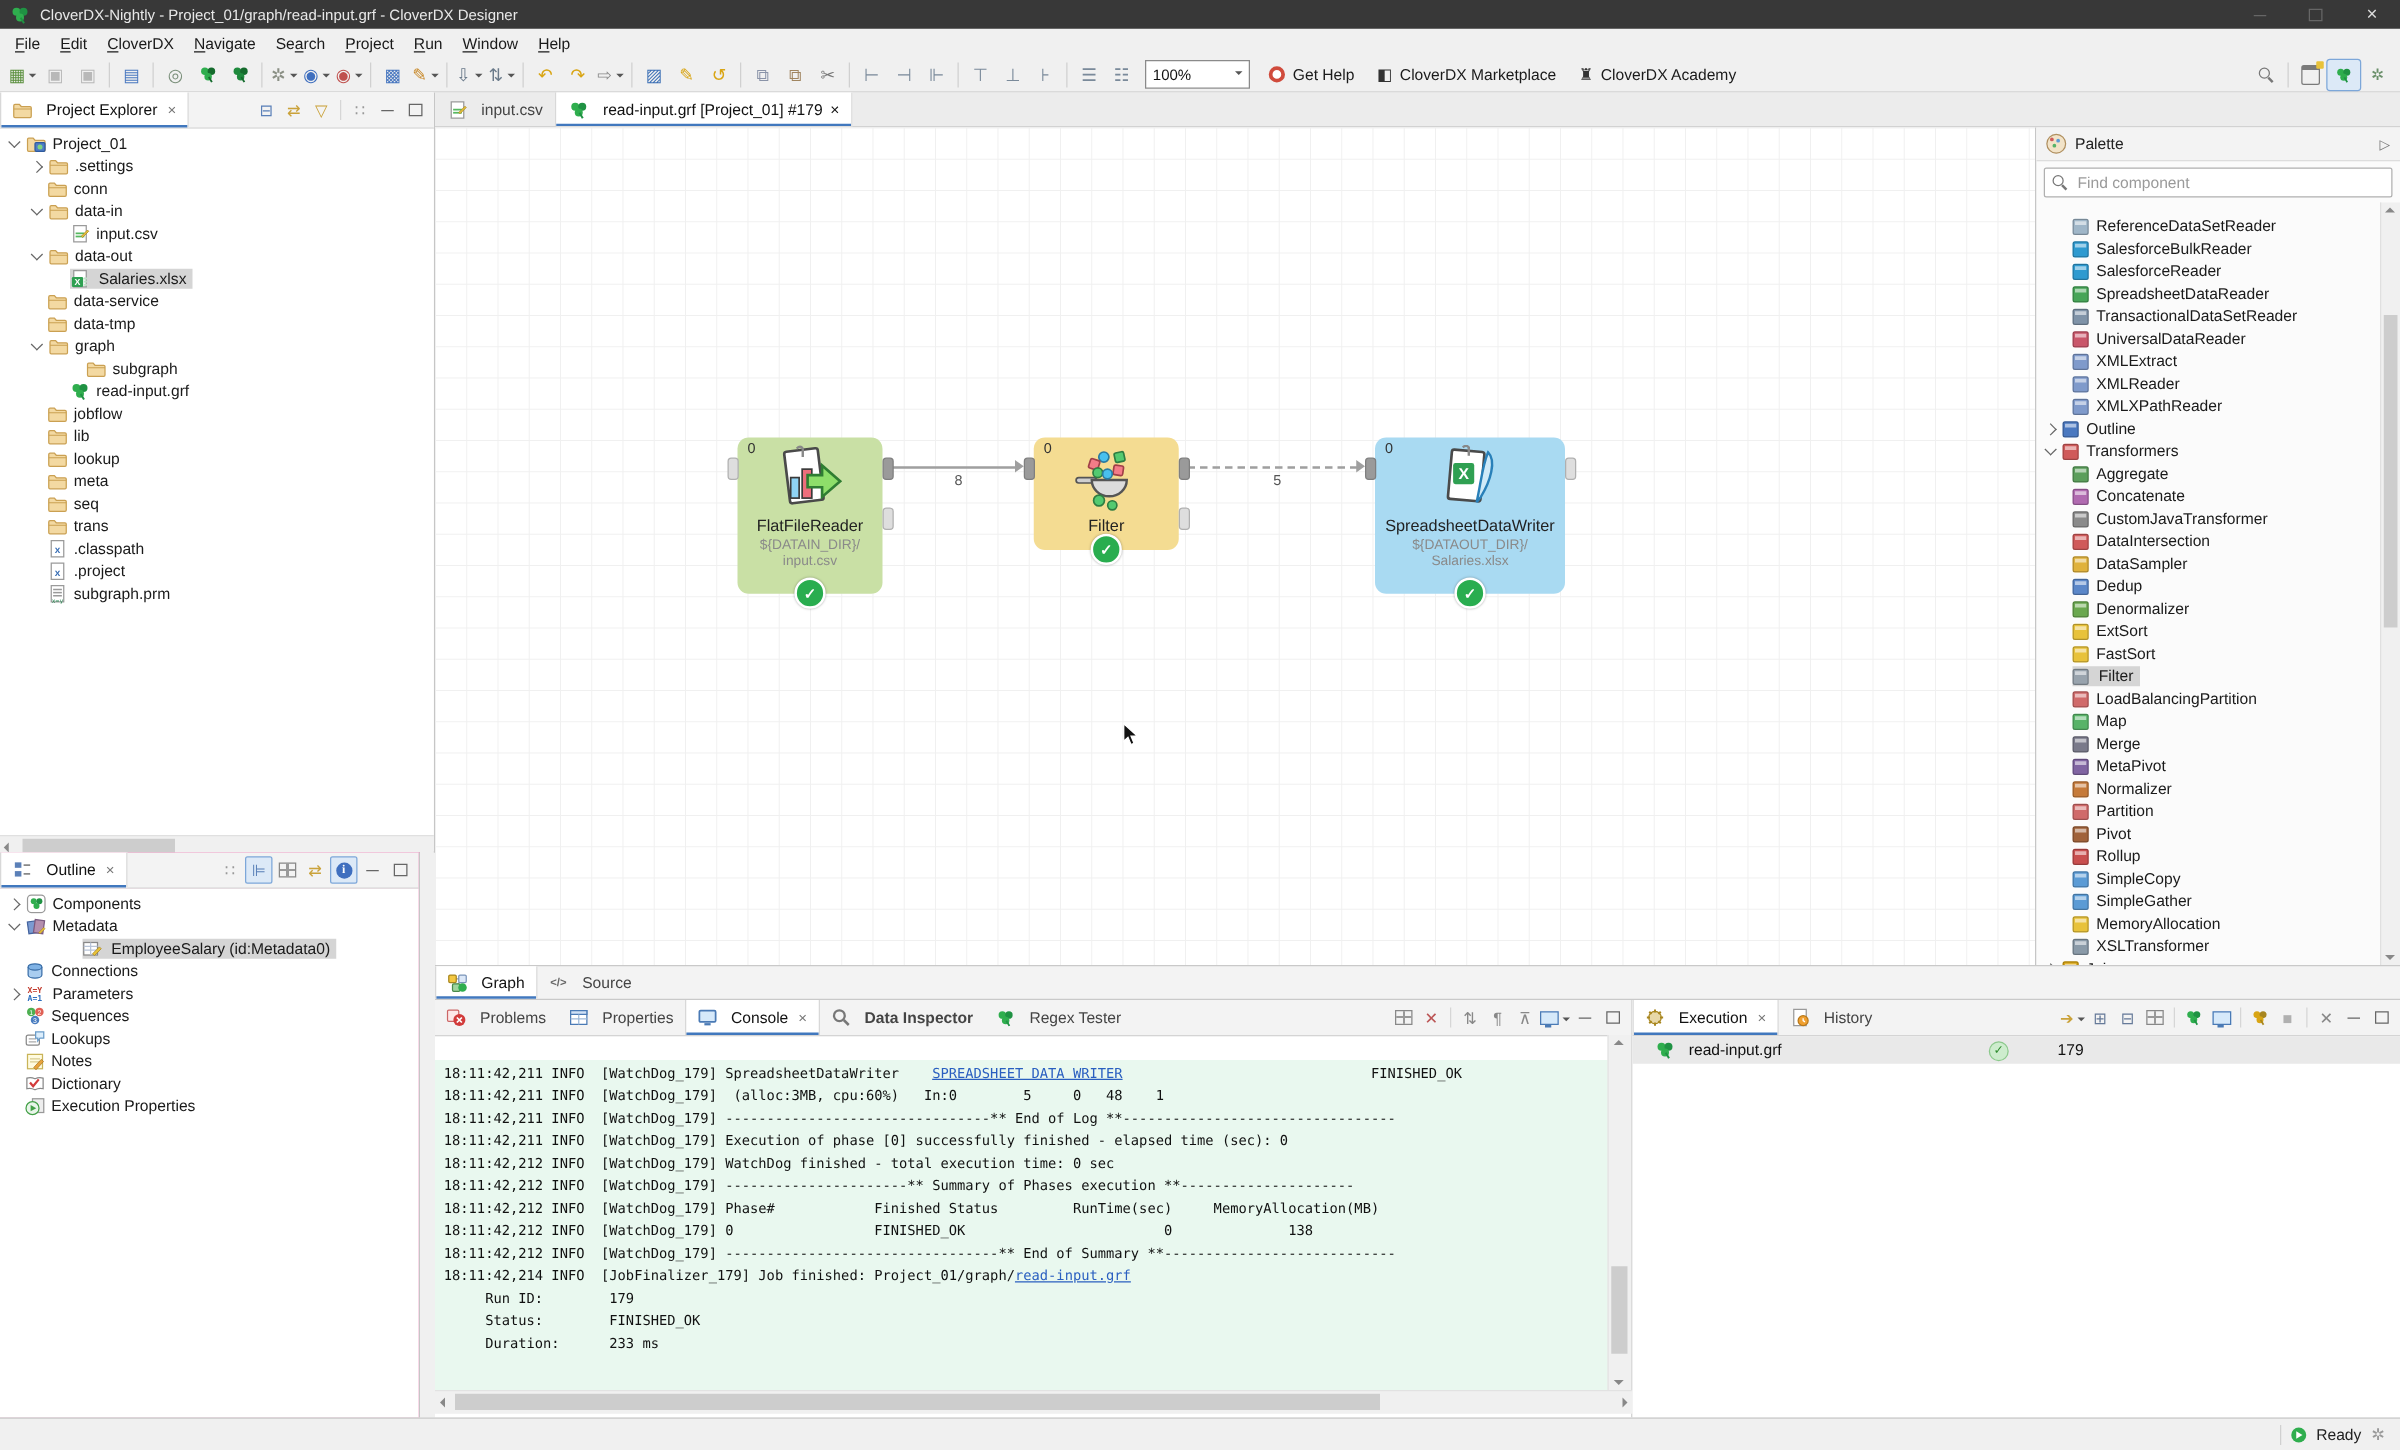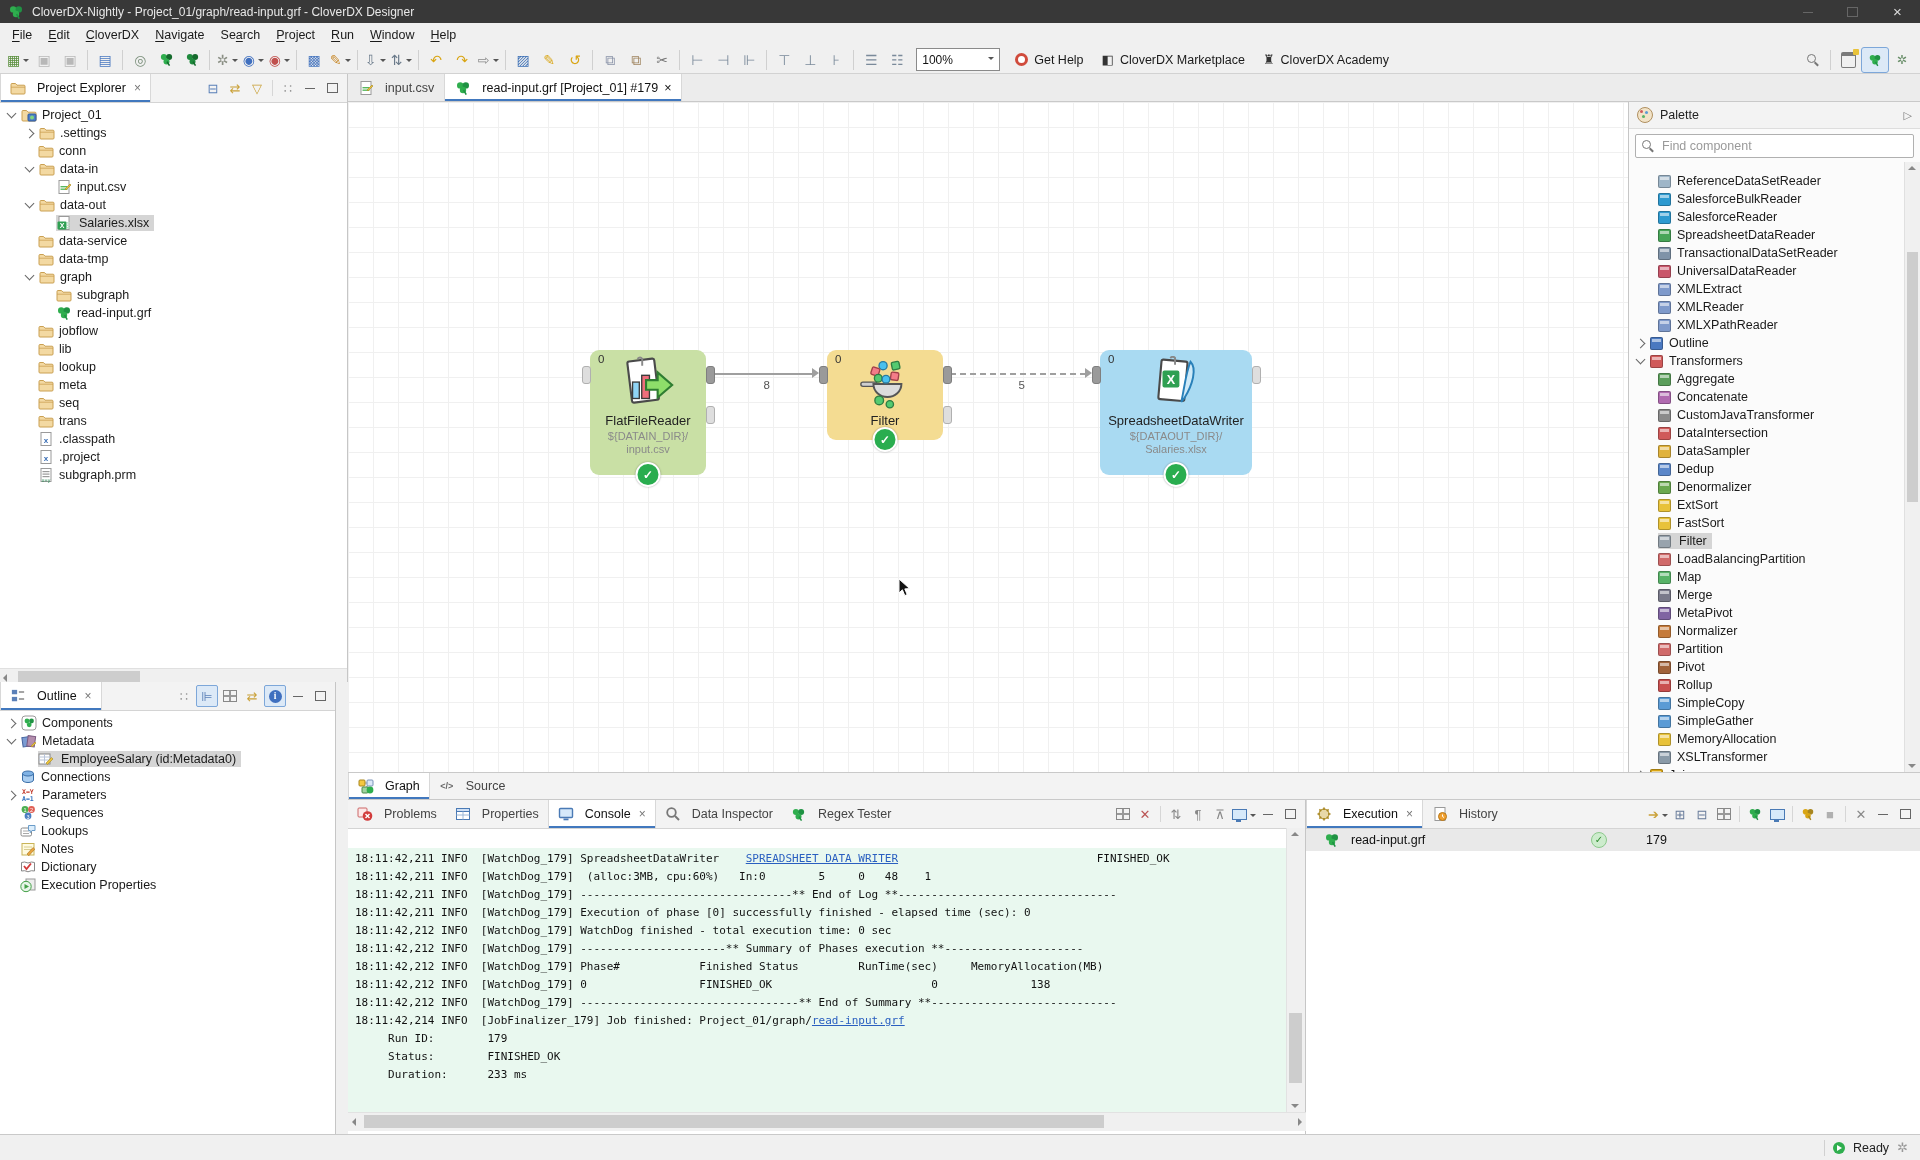--- a/index.html
+++ b/index.html
@@ -40,21 +40,21 @@
   .pbox{display:flex;align-items:center;justify-content:center;width:26px;height:24px;border-radius:3px}
   .pbox.active{background:#dce9f7;border:1px solid #7da7d9}
   .i-mag{width:12px;height:12px;position:relative;display:inline-block}
   .i-mag::before{content:"";position:absolute;width:7px;height:7px;border:1.7px solid #777;border-radius:50%;left:0;top:0}
   .i-mag::after{content:"";position:absolute;width:5px;height:1.7px;background:#777;transform:rotate(45deg);left:7px;top:9px}
   .viewbar{height:28px;background:#f3f3f3;display:flex;align-items:stretch;border-bottom:1px solid #d4d4d4}
   .vtab{display:flex;align-items:center;gap:6px;padding:0 9px;font-size:12.5px;color:#444;white-space:nowrap}
   .vtab.active{background:#fff;border-right:1px solid #d8d8d8;border-left:1px solid #d8d8d8;
                box-shadow:inset 0 -2px 0 #4178be;color:#111}
   .vtab .closex{color:#777;font-size:12px;margin-left:2px}
-  .vtab.bold{font-weight:normal}
+  .vtab.bold{font-weight:bold}
   .vicons{margin-left:auto;display:flex;align-items:center;gap:2px;padding-right:5px}
   .vbtn{min-width:20px;height:20px;display:flex;align-items:center;justify-content:center;border-radius:2px}
   .vbtn.active{background:#dce9f7;border:1px solid #7da7d9}
   .vbtn .mg{font-size:13px;line-height:13px}
   .msep{width:1px;height:16px;background:#d6d6d6;margin:0 3px;display:inline-block}
   .i-grid{width:12px;height:10px;border:1px solid #888;display:inline-block;
     background:linear-gradient(transparent 42%,#999 42% 58%,transparent 58%),
                linear-gradient(90deg,transparent 42%,#999 42% 58%,transparent 58%)}
   .i-mon{width:13px;height:9px;border:1.5px solid #4a7ab5;background:#d6e9fa;display:inline-block;position:relative}
   .i-mon::after{content:"";position:absolute;left:3px;bottom:-3.5px;width:5px;height:2px;background:#4a7ab5}
@@ -491,21 +491,21 @@
       <div class="trow" style="padding-left: 26px;">
         <span class="chev open"></span>
         <span class="ticon">
           <svg width="16" height="16" viewBox="0 0 16 16">
             <path d="M1 13 V4.5 Q1 3.5 2 3.5 H5.5 L7 5.2 H14 Q15 5.2 15 6.2 V13 Q15 14 14 14 H2 Q1 14 1 13 Z" fill="#f3d9a2" stroke="#caa052"></path>
             <path d="M1 7.2 H15" stroke="#caa052" stroke-width="0.8"></path>
           </svg>
         </span>
         <span class="lbl">graph</span>
       </div>
-      <div class="trow" style="padding-left: 44px;">
+      <div class="trow" style="padding-left: 44px; margin-left: 13px;">
         <span class="chev none"></span>
         <span class="ticon">
           <svg width="16" height="16" viewBox="0 0 16 16">
             <path d="M1 13 V4.5 Q1 3.5 2 3.5 H5.5 L7 5.2 H14 Q15 5.2 15 6.2 V13 Q15 14 14 14 H2 Q1 14 1 13 Z" fill="#f3d9a2" stroke="#caa052"></path>
             <path d="M1 7.2 H15" stroke="#caa052" stroke-width="0.8"></path>
           </svg>
         </span>
         <span class="lbl">subgraph</span>
       </div>
       <div class="trow" style="padding-left: 44px;">
@@ -674,21 +674,21 @@
         <span class="chev open"></span>
         <span class="ticon">
           <svg width="16" height="16" viewBox="0 0 16 16">
             <rect x="1.5" y="4" width="8" height="9.5" fill="#7b9bd2" stroke="#44639e" transform="rotate(-8 5.5 9)"></rect>
             <rect x="6.5" y="3" width="7.5" height="10.5" fill="#b48ead" stroke="#7a5a80" transform="rotate(8 10 8)"></rect>
             <path d="M10 13 L14 9 L15 10 L11 14 Z" fill="#e8c23a" stroke="#a8861f" stroke-width="0.5"></path>
           </svg>
         </span>
         <span class="lbl">Metadata</span>
       </div>
-      <div class="trow" style="padding-left: 26px;">
+      <div class="trow" style="padding-left: 26px; gap: 28px;">
         <span class="chev none"></span>
         <span class="selbox">
           <span class="ticon">
             <svg width="16" height="16" viewBox="0 0 16 16">
               <rect x="1" y="3" width="11" height="10" fill="#fff" stroke="#888"></rect>
               <path d="M1 6 H12 M1 9 H12 M6.5 3 V13" stroke="#b8c4d8" stroke-width="1"></path>
               <path d="M8 12 L13.5 6.5 L15 8 L9.5 13.5 Z" fill="#e8c23a" stroke="#a8861f" stroke-width="0.6"></path>
             </svg>
           </span>
           <span class="lbl">EmployeeSalary (id:Metadata0)</span>

